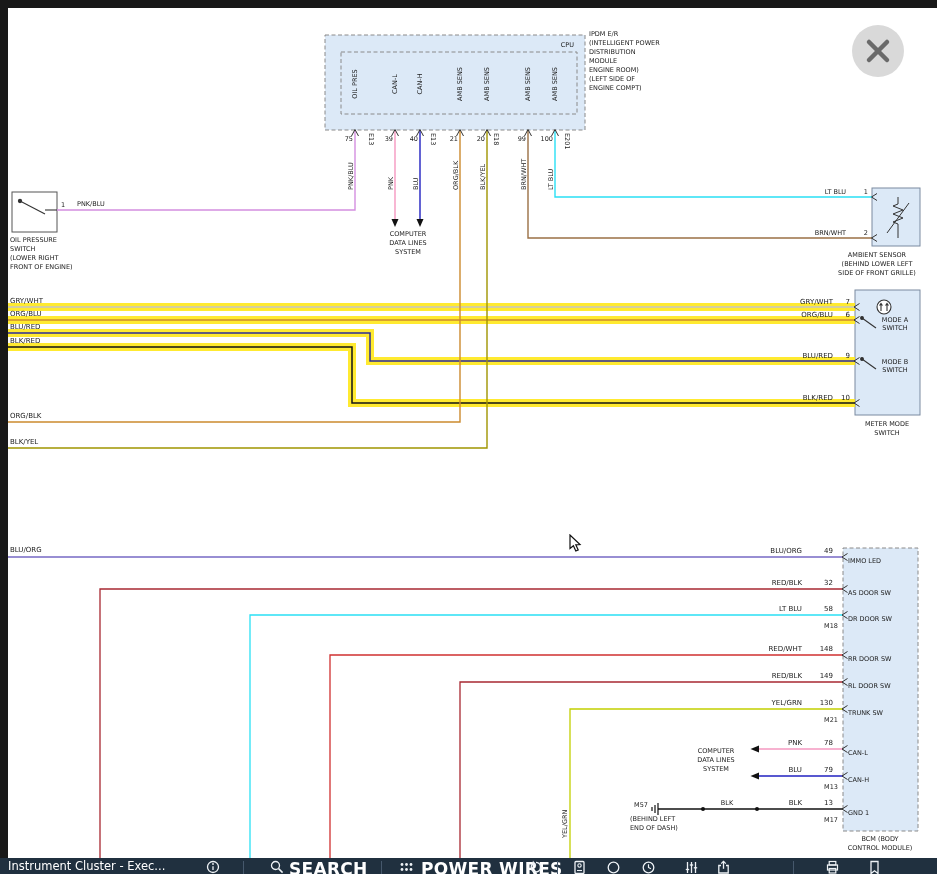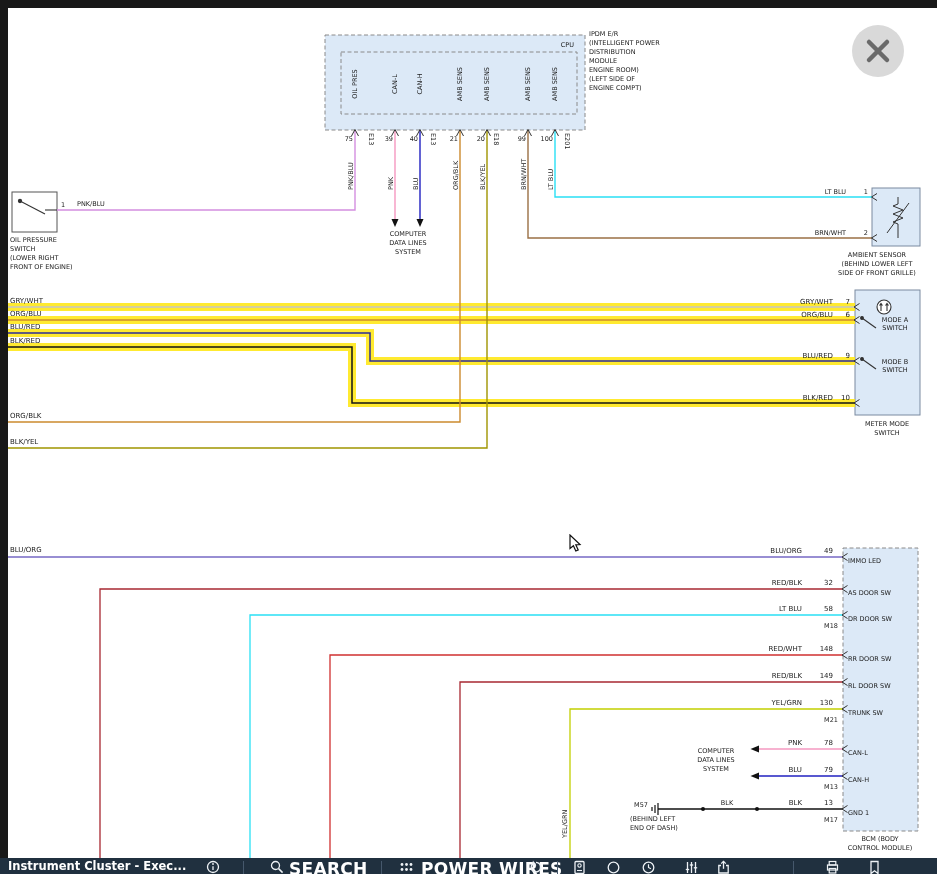--- a/index.html
+++ b/index.html
@@ -6,21 +6,21 @@
   .screen{position:relative;width:937px;height:874px;background:#fff;overflow:hidden;
           font-family:"DejaVu Sans",sans-serif;}
   .frame-top{position:absolute;left:0;top:0;width:937px;height:8px;background:#181818;}
   .frame-left{position:absolute;left:0;top:0;width:8px;height:874px;background:#181818;}
   svg.diagram{position:absolute;left:0;top:0;}
   .t{font-family:"DejaVu Sans",sans-serif;font-size:7px;fill:#1a1a1a;}
   .ts{font-family:"DejaVu Sans",sans-serif;font-size:6.5px;fill:#1a1a1a;}
   .close-btn{position:absolute;left:852px;top:25px;width:52px;height:52px;border-radius:50%;
              background:#d9d9d9;cursor:pointer;}
   .toolbar{position:absolute;left:0;top:858px;width:937px;height:26px;background:#20303f;color:#fff;}
-  .tb-title{position:absolute;left:8px;top:1px;font-weight:bold;font-size:11.5px;white-space:nowrap;}
+  .tb-title{position:absolute;left:8px;top:1px;font-weight:normal;font-size:11.5px;white-space:nowrap;}
   .tb-label{position:absolute;top:1px;font-weight:bold;font-size:17px;letter-spacing:.3px;white-space:nowrap;}
   .tb-sep{position:absolute;top:3px;width:1px;height:22px;background:#46586c;}
   .tb-ic{position:absolute;top:2px;}
   .cursor{position:absolute;left:568px;top:534px;}
 </style>
 </head>
 <body>
 
 <div class="screen">
 

